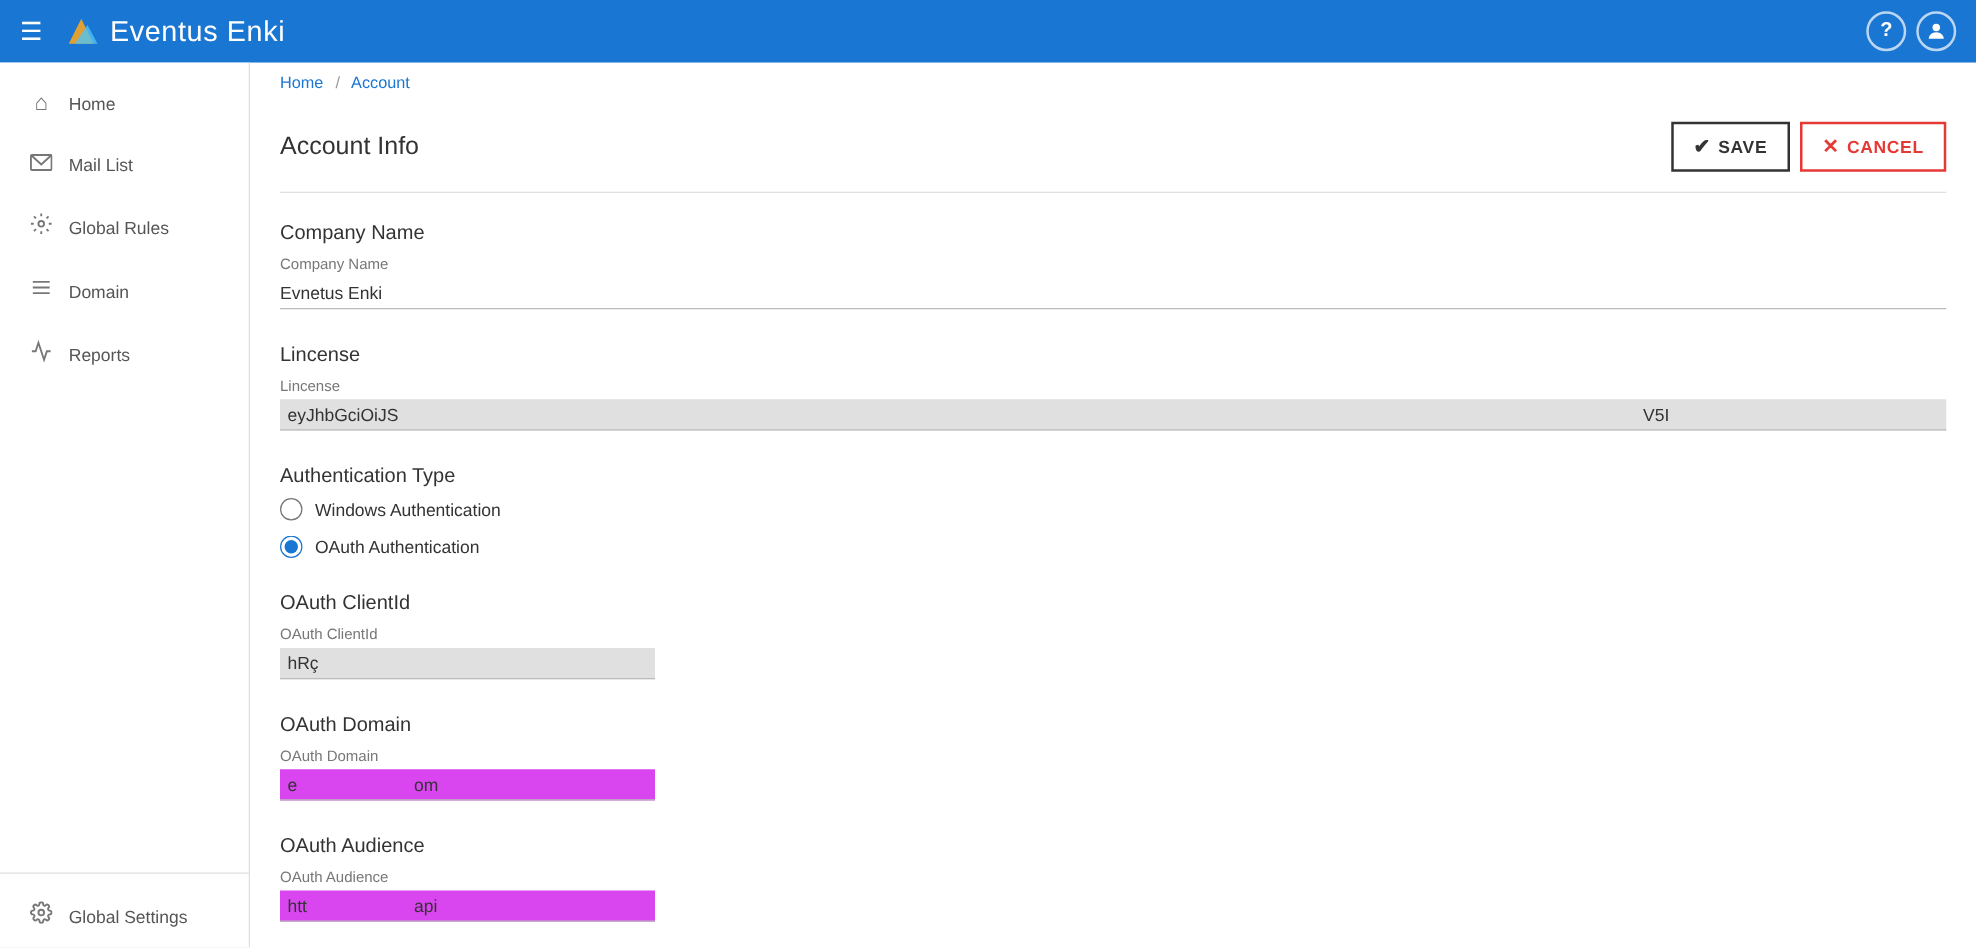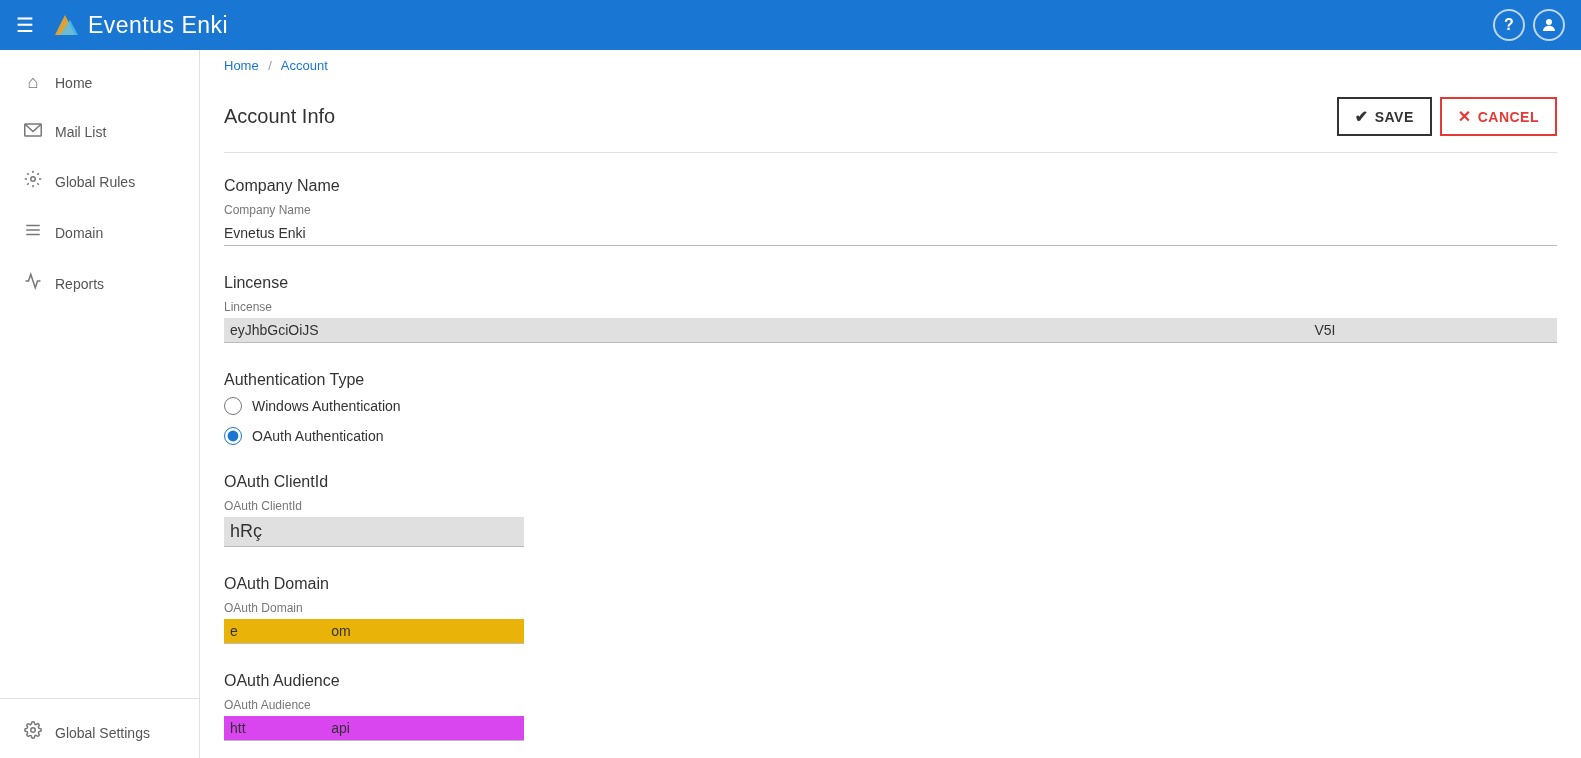--- a/index.html
+++ b/index.html
@@ -344,27 +344,27 @@
           <label class="radio-option">
             <input type="radio" class="radio-input" name="auth_type" checked="" style="">
             <span>OAuth Authentication</span>
           </label>
         </div>
       </div>
 
       <div class="form-group">
         <div class="field-label-main">OAuth ClientId</div>
         <div class="field-label-sub">OAuth ClientId</div>
-        <input type="text" class="field-input" value="hRç                             " style="width: 300px; background: rgb(224, 224, 224); padding: 4px 6px; border-top: none; border-right: none; border-left: none; border-image: initial; border-bottom: 1px solid rgb(187, 187, 187); font-size: 18px; outline: none;">
+        <input type="text" class="field-input" value="hRç                             " style="width: 300px; background: rgb(224, 224, 224); padding: 4px 6px; border-top: none; border-right: none; border-left: none; border-image: initial; border-bottom: 1px solid rgb(187, 187, 187); font-size: 14px; outline: none;">
       </div>
 
       <div class="form-group">
         <div class="field-label-main">OAuth Domain</div>
         <div class="field-label-sub">OAuth Domain</div>
-        <input type="text" class="field-input" value="e                        om" style="width: 300px; background: #eab308; padding: 4px 6px; border-top: none; border-right: none; border-left: none; border-image: initial; border-bottom: 1px solid rgb(187, 187, 187); font-size: 14px; outline: none;">
+        <input type="text" class="field-input" value="e                        om" style="width: 300px; background: #d946ef; padding: 4px 6px; border-top: none; border-right: none; border-left: none; border-image: initial; border-bottom: 1px solid rgb(187, 187, 187); font-size: 14px; outline: none;">
       </div>
 
       <div class="form-group">
         <div class="field-label-main">OAuth Audience</div>
         <div class="field-label-sub">OAuth Audience</div>
         <input type="text" class="field-input" value="htt                      api" style="width: 300px; background: #d946ef; padding: 4px 6px; border-top: none; border-right: none; border-left: none; border-image: initial; border-bottom: 1px solid rgb(187, 187, 187); font-size: 14px; outline: none;">
       </div>
 
     </div>
 

